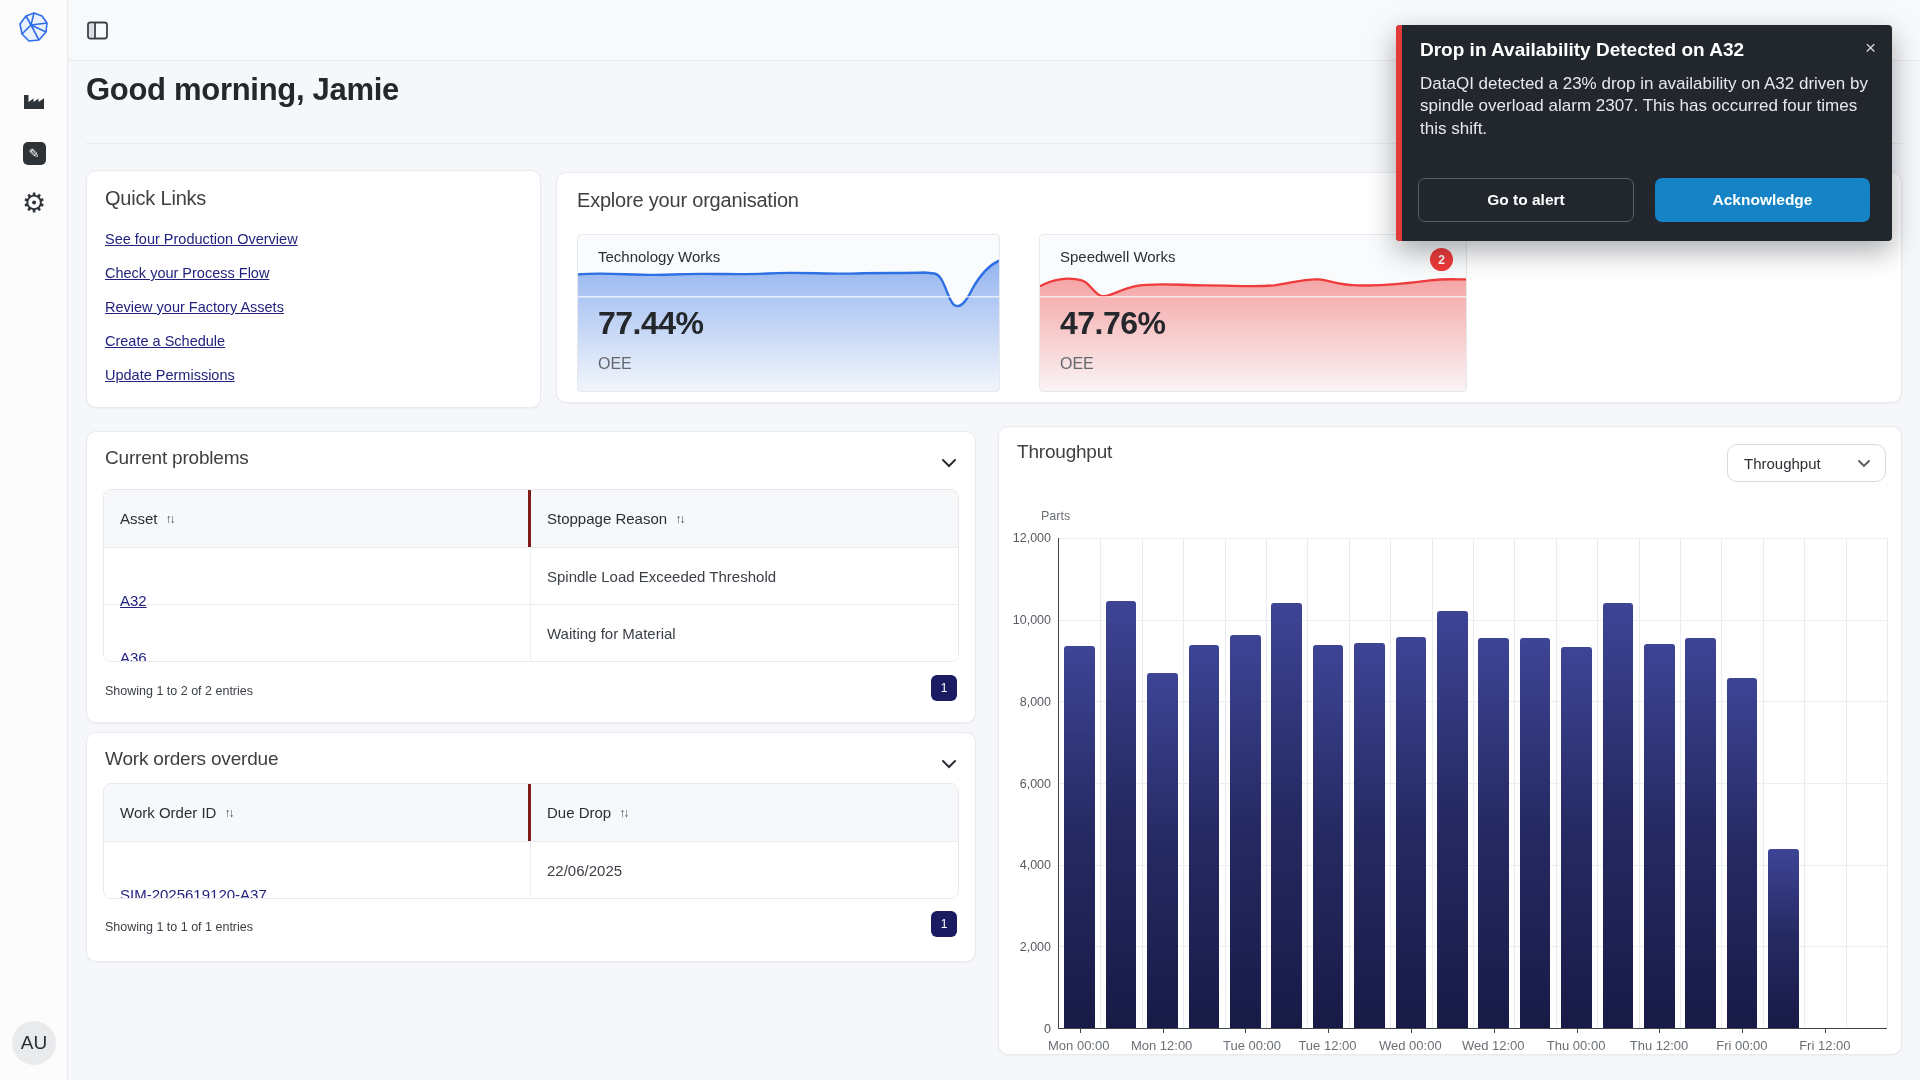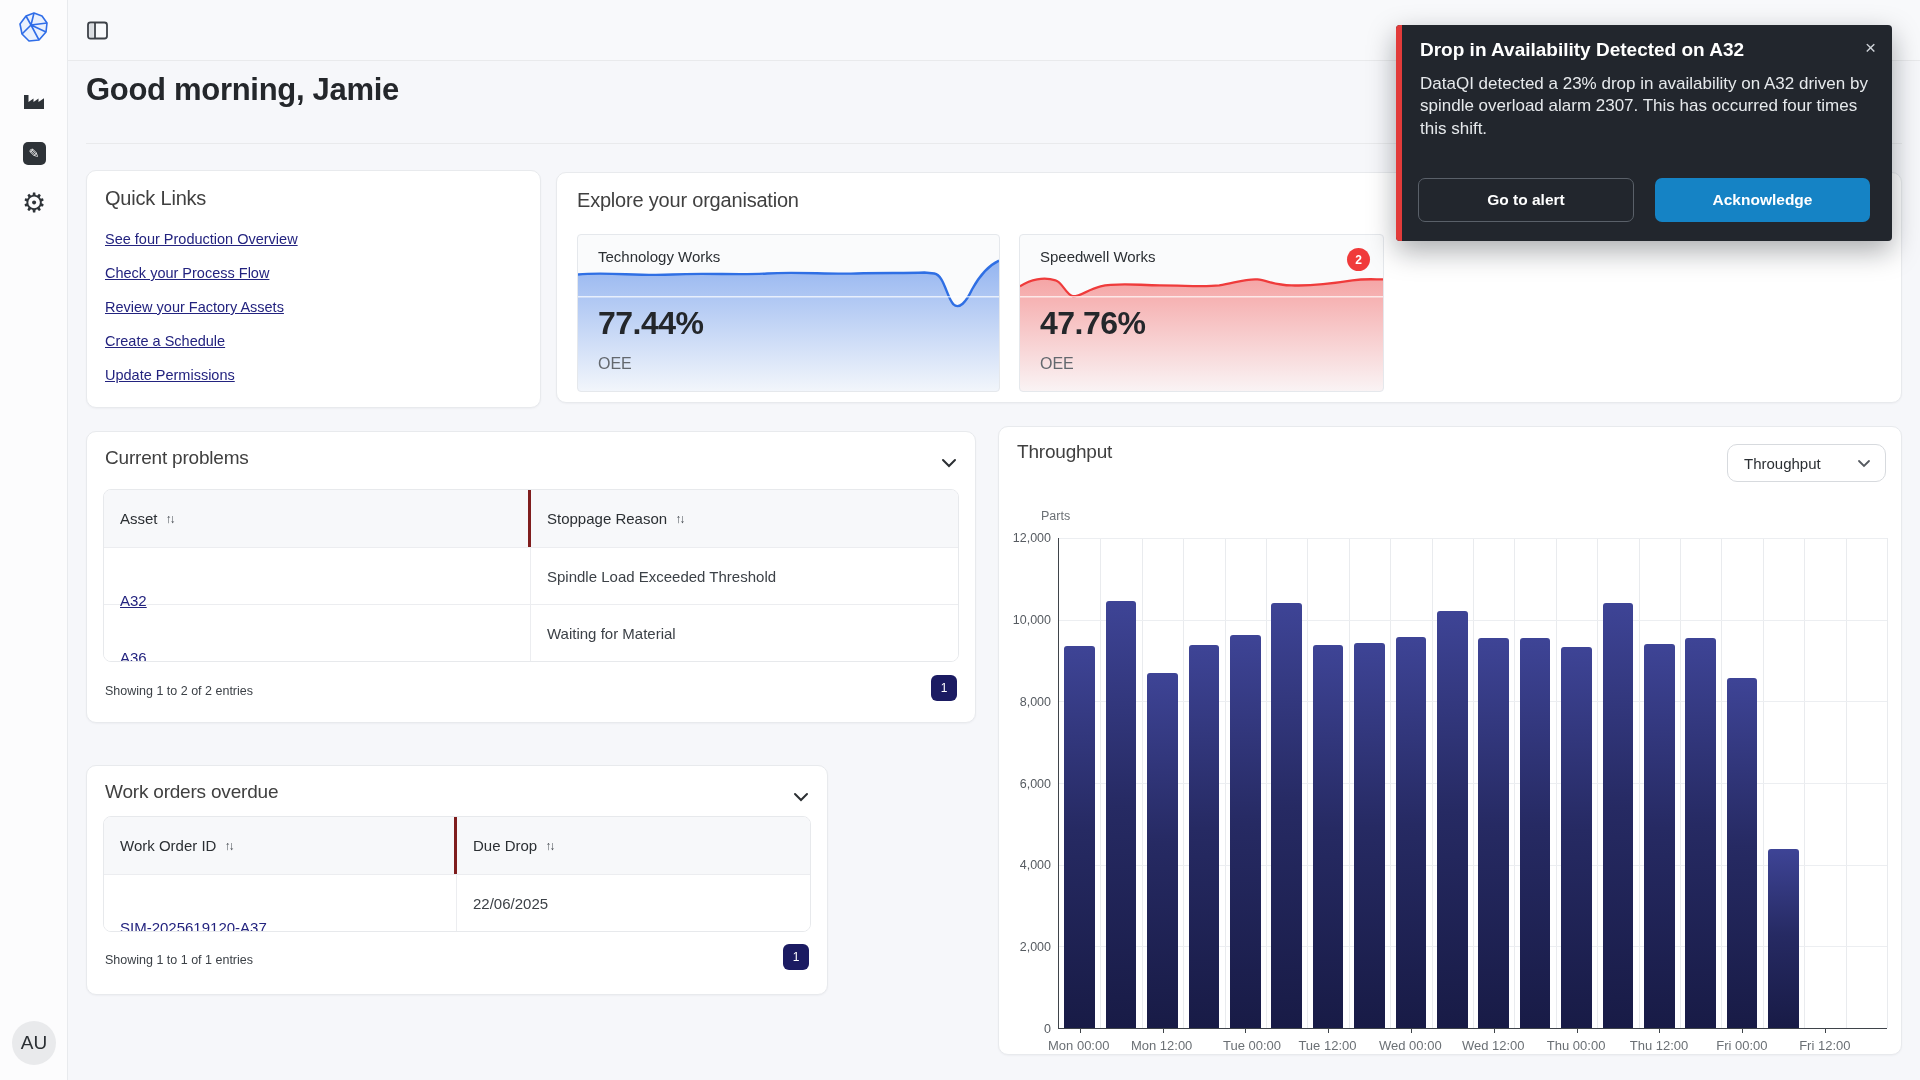--- a/index.html
+++ b/index.html
@@ -43,21 +43,21 @@
   .quick-links .card-title { position:absolute; left:18px; top:16px; font-size:20px; }
   .ql-link { position:absolute; left:18px; font-size:14.5px; color:#23237f;
     text-decoration:underline; cursor:pointer; }
 
   
   .explore { left:556px; top:172px; width:1346px; height:231px; }
   .explore .card-title { position:absolute; left:20px; top:16px; font-size:20px; }
   .site-card { position:absolute; top:61px; height:158px; border:1px solid #e5e8ec;
     border-radius:4px; overflow:hidden; background:#fafbfc; cursor:pointer; }
   .site-card.blue { left:20px; width:423px; }
-  .site-card.red  { left:462px; width:365px;text-decoration:underline; }
+  .site-card.red  { left:482px; width:428px;text-decoration:underline; }
   .site-name { position:absolute; left:20px; top:13px; font-size:15px; color:#2b2f33; z-index:3; }
   .site-value { position:absolute; left:20px; top:70px; font-size:32px; font-weight:700;
     letter-spacing:-0.5px; color:#24272b; z-index:3; }
   .site-metric { position:absolute; left:20px; top:120px; font-size:16px; color:#63686e; z-index:3; }
   .site-badge { position:absolute; right:13px; top:13px; width:23px; height:23px; border-radius:50%;
     background:#f03a3a; color:#fff; font-size:12px; font-weight:700; display:flex;
     align-items:center; justify-content:center; z-index:4; }
   .spark { position:absolute; left:0; top:0; width:100%; height:100%; z-index:1; }
 
   
@@ -74,21 +74,21 @@
   .sort { font-size:12px; color:#454a50; margin-left:8px; letter-spacing:-2px; cursor:pointer; }
   a.tlink { color:#23237f; text-decoration:underline; cursor:pointer;margin-top:48px; }
   .tbl-footer { position:absolute; left:18px; font-size:12.5px; color:#3c4147; }
   .page-btn { position:absolute; right:18px; width:26px; height:26px; background:#1b1b62;
     color:#fff; border-radius:6px; font-size:12px; display:flex; align-items:center;
     justify-content:center; cursor:pointer; }
 
   .problems { left:86px; top:431px; width:890px; height:292px; }
   .problems .tbl { top:57px; }
   .problems .tbl-footer { top:681px; } 
-  .orders { left:86px; top:765px; width:742px; height:230px; }
+  .orders { left:86px; top:732px; width:890px; height:230px; }
 
   .problems .tbl-footer { top:252px; }
   .problems .page-btn { top:243px; }
   .orders .tbl { top:50px; }
   .orders .tbl-footer { top:187px; }
   .orders .page-btn { top:178px; }
 
   
   .throughput { left:998px; top:426px; width:904px; height:629px; }
   .throughput .card-title { position:absolute; left:18px; top:14px; }

